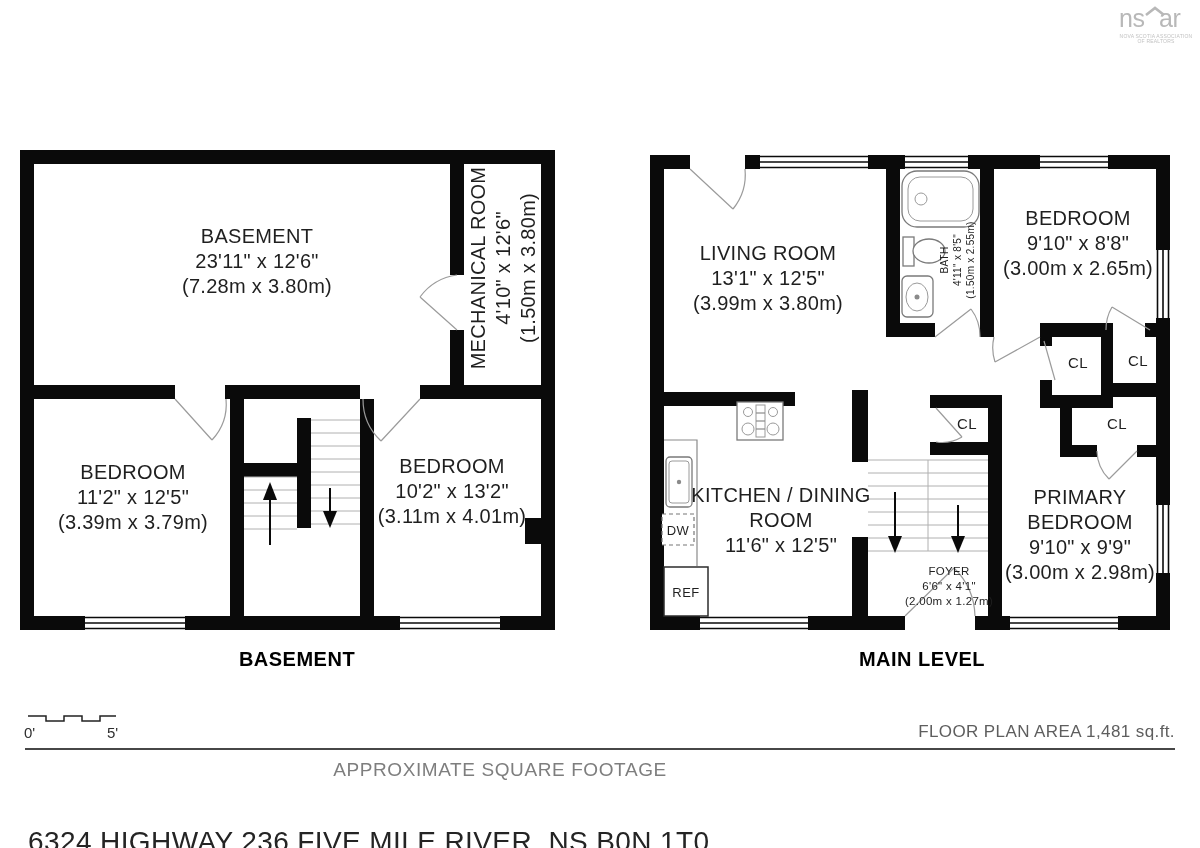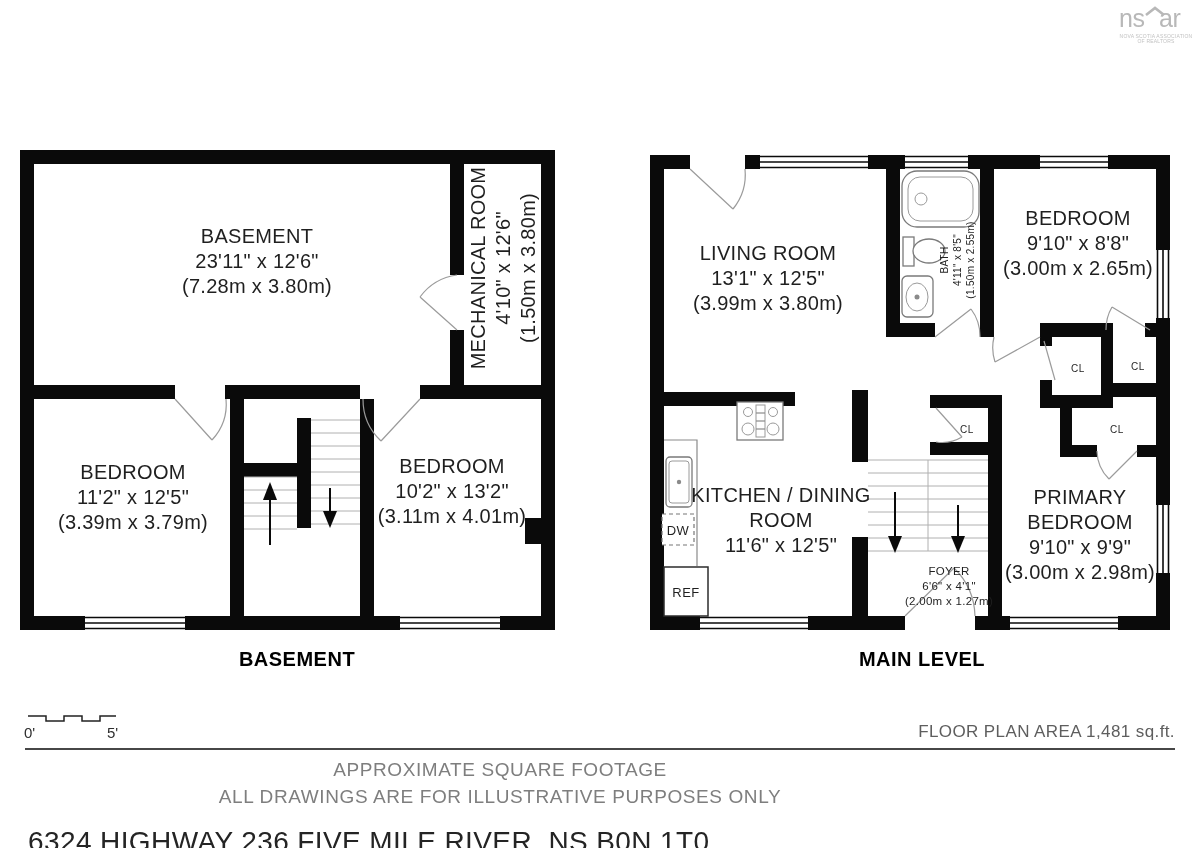--- a/index.html
+++ b/index.html
@@ -14,21 +14,21 @@
   .fix2{stroke:#9a9a9a;stroke-width:1;fill:none;}
   .thin{stroke:#8a8a8a;stroke-width:1.2;fill:none;}
   .arrow{fill:#0a0a0a;}
   .stem{stroke:#0a0a0a;stroke-width:2;}
 
   .room-label{position:absolute;transform:translate(-50%,-50%);text-align:center;
               color:#1f1f1f;font-size:20px;line-height:25px;letter-spacing:.3px;white-space:nowrap;}
   .room-label.rot{transform:translate(-50%,-50%) rotate(-90deg);}
   .room-label.tiny{font-size:11.5px;line-height:15px;margin-left:20px;}
   .room-label.bathlbl{font-size:10px;line-height:13px;}
-  .cl-label{position:absolute;transform:translate(-50%,-50%);font-size:10px;color:#1f1f1f;letter-spacing:.5px;margin-top:6px;}
+  .cl-label{position:absolute;transform:translate(-50%,-50%);font-size:15px;color:#1f1f1f;letter-spacing:.5px;}
   .appl-label{position:absolute;transform:translate(-50%,-50%);font-size:13px;color:#1f1f1f;letter-spacing:.5px;}
   .level-label{position:absolute;transform:translate(-50%,-50%);font-weight:bold;font-size:20px;
                color:#000;letter-spacing:.5px;white-space:nowrap;}
   .scale-num{position:absolute;font-size:15px;color:#2e2e2e;}
   .divider{position:absolute;left:25px;right:25px;top:748px;height:2px;background:#474747;}
   .area-note{position:absolute;right:25px;top:722px;font-size:17px;color:#5e5e5e;letter-spacing:.4px;}
   .disclaimer{position:absolute;left:0;width:1000px;text-align:center;font-size:19px;
               color:#7e7e7e;letter-spacing:.6px;}
   .address{position:absolute;left:28px;top:814px;font-size:28px;color:#242424;letter-spacing:.4px;margin-top:12px;}
   .logo{position:absolute;right:4px;top:6px;width:80px;text-align:center;}
@@ -315,16 +315,15 @@
 
   <div class="level-label" style="left:297px;top:659px">BASEMENT</div>
   <div class="level-label" style="left:922px;top:659px">MAIN LEVEL</div>
 
   <div class="scale-num" style="left:24px;top:724px">0'</div>
   <div class="scale-num" style="left:107px;top:724px">5'</div>
 
   <div class="area-note">FLOOR PLAN AREA 1,481 sq.ft.</div>
   <div class="divider"></div>
   <div class="disclaimer" style="top:759px">APPROXIMATE SQUARE FOOTAGE</div>
-  <div class="disclaimer" style="top:786px">ALL DRAWINGS ARE FOR ILLUSTRATIVE PURPOSES ONLY</div>
   <div class="address">6324 HIGHWAY 236 FIVE MILE RIVER, NS B0N 1T0</div>
 
 </div>
 
 </body></html>

